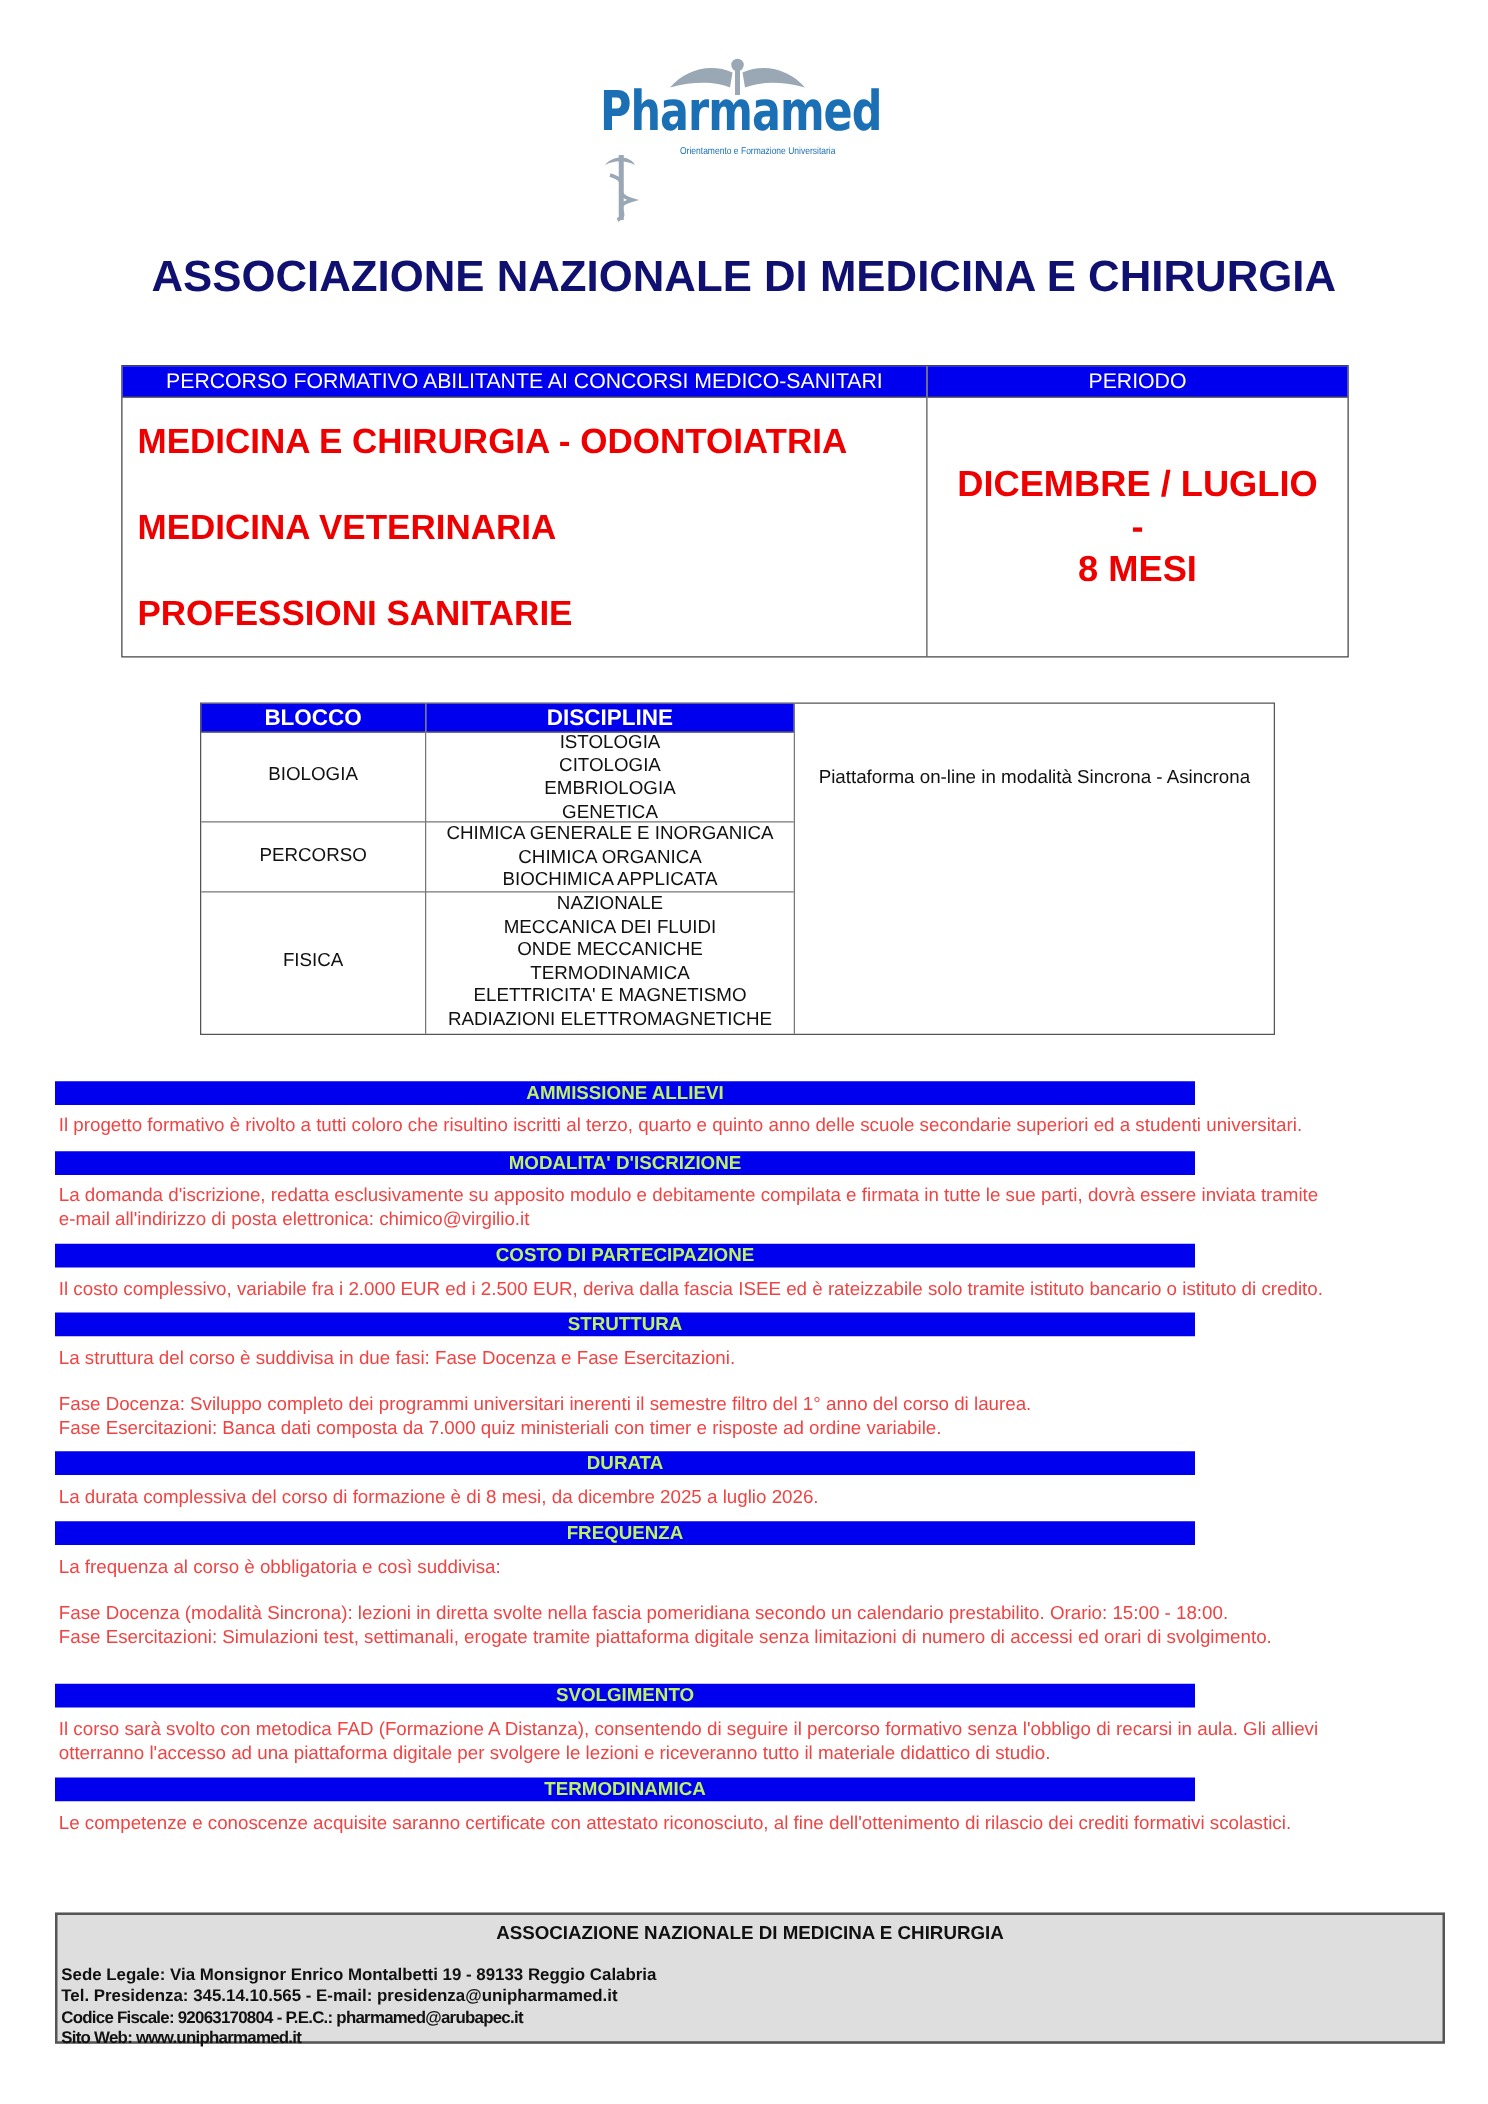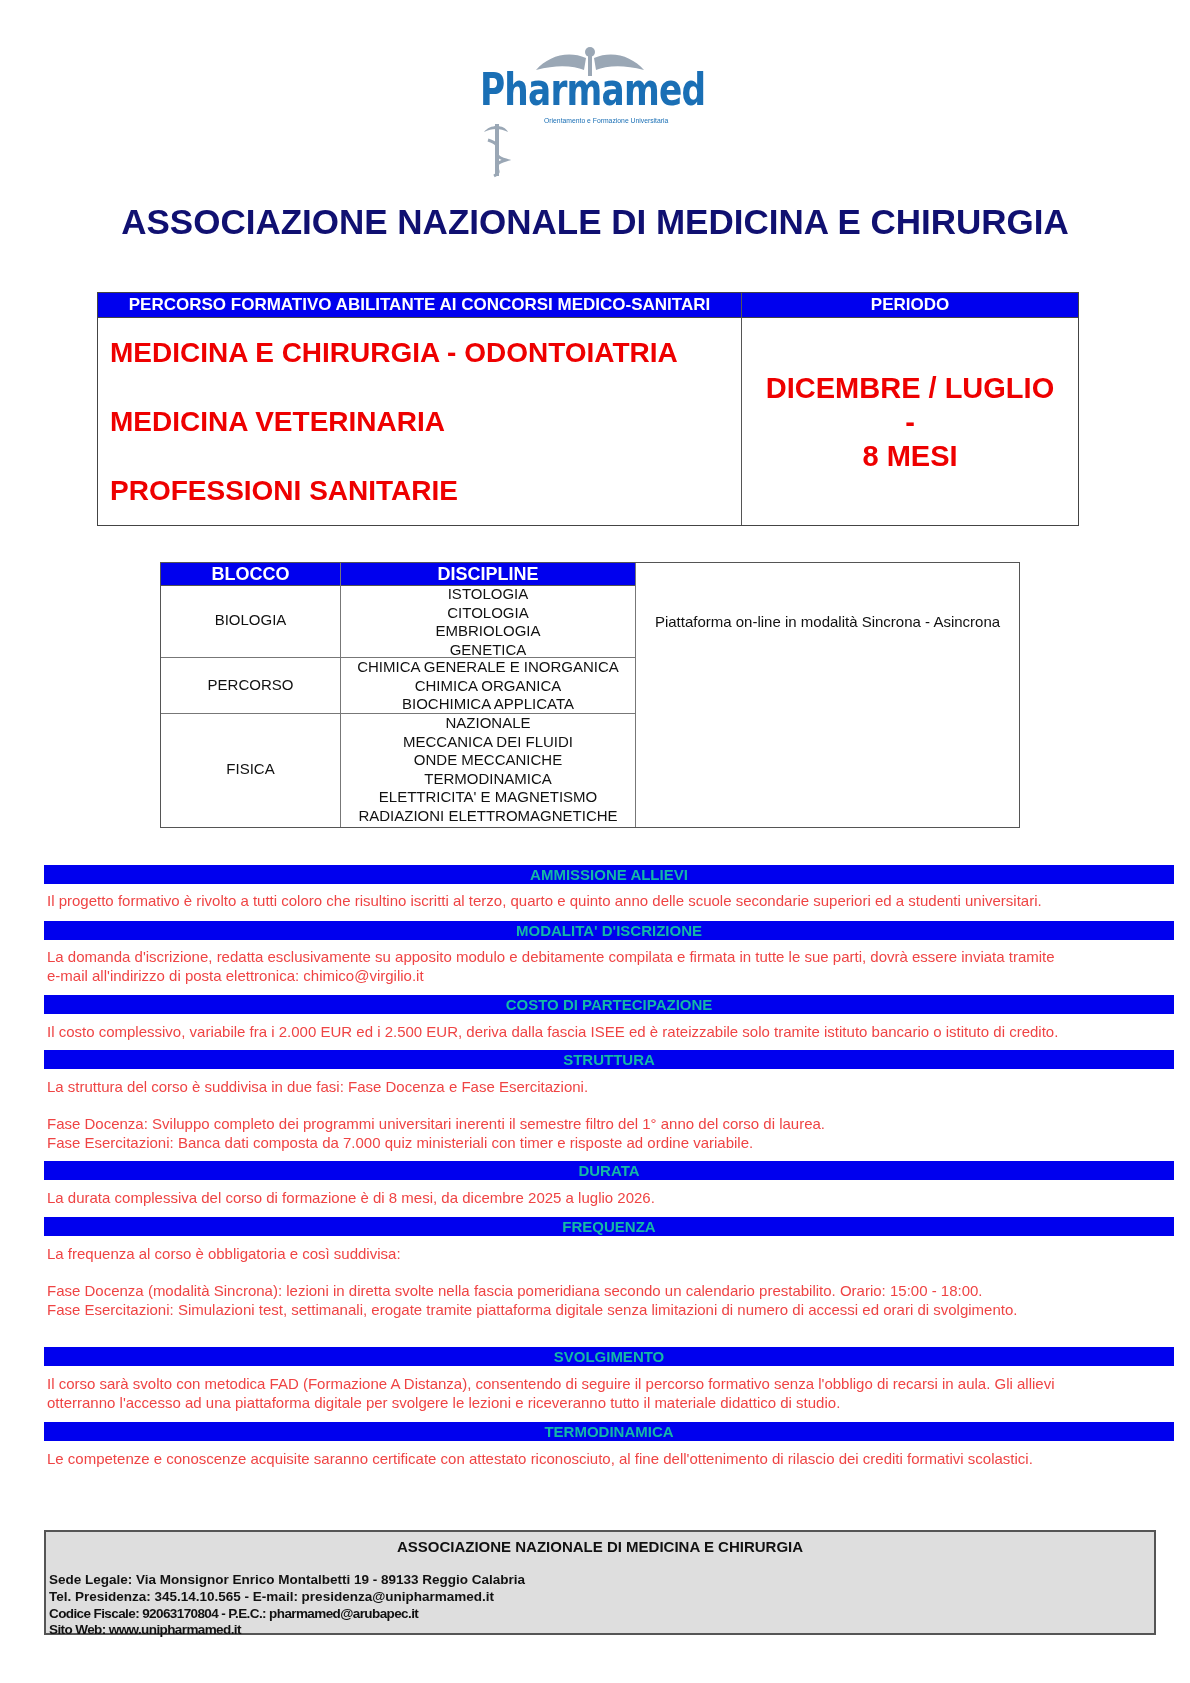--- a/index.html
+++ b/index.html
@@ -14,41 +14,41 @@
                transform: scaleX(0.78); transform-origin: left top; }
   .logo-sub { position: absolute; left: 66px; top: 76px; font-size: 8px; color: #1a6fb5;
               white-space: nowrap; transform: scaleX(0.85); transform-origin: left top; }
 
   
   .main-title { left: 0; width: 1190px; top: 202px; text-align: center; font-size: 35px;
                 font-weight: bold; color: #101071; letter-spacing: 0px; }
 
   
   .t1 { left: 97px; top: 292px; width: 982px; height: 234px; border: 1px solid #444; box-sizing: border-box; }
-  .t1 .hdr { position: absolute; top: 0; height: 24px; background: #0000ee; color: #fff; font-weight: bold;
+  .t1 .hdr { position: absolute; top: 0; height: 24px; background: #0000ee; color: #fff; font-weight: normal;
              font-size: 17px; line-height: 24px; text-align: center; border-bottom: 1px solid #444; }
   .t1 .h1 { left: 0; width: 643px; }
   .t1 .h2 { left: 644px; right: 0; }
   .t1 .vdiv { position: absolute; left: 643px; top: 0; bottom: 0; width: 1px; background: #555; }
   .t1 .course { position: absolute; left: 12px; font-size: 28px; font-weight: bold; color: #ee0000; white-space: nowrap; }
   .t1 .period { position: absolute; left: 644px; right: 0; top: 78px; text-align: center; color: #ee0000;
                 font-weight: bold; font-size: 29px; line-height: 34px; }
 
   
   .t2 { left: 160px; top: 562px; width: 860px; height: 266px; border: 1px solid #555; box-sizing: border-box; }
   .t2 .hdr { position: absolute; top: 0; height: 22px; background: #0000ee; color: #fff; font-weight: bold;
              font-size: 18px; line-height: 22px; text-align: center; border-bottom: 1px solid #555; }
   .t2 .vline { position: absolute; width: 1px; background: #777; top: 0; bottom: 0; }
   .t2 .hline { position: absolute; height: 1px; background: #777; left: 0; width: 474px; }
   .t2 .block { position: absolute; left: 0; width: 179px; text-align: center; font-size: 15px; }
   .t2 .disc { position: absolute; left: 180px; width: 294px; text-align: center; font-size: 15px; line-height: 18.5px; }
   .t2 .erog { position: absolute; left: 475px; right: 0; top: 50px; text-align: center; font-size: 15px; }
 
   
-  .sec-bar { left: 44px; width: 1130px; height: 19px; background: #0000ee; color: #14b8a6; font-weight: bold;
+  .sec-bar { left: 44px; width: 912px; height: 19px; background: #0000ee; color: #bef264; font-weight: bold;
              font-size: 15px; line-height: 19px; text-align: center; }
   .sec-text { left: 47px; width: 1108px; font-size: 15px; line-height: 18.5px; color: #ef4444; }
 
   
   .footer { left: 44px; top: 1530px; width: 1112px; height: 105px; background: #dedede;
             border: 2px solid #555; box-sizing: border-box; }
   .footer .ftitle { position: absolute; left: 0; right: 0; top: 6px; text-align: center; font-weight: bold; font-size: 15px; }
   .footer .fline { position: absolute; left: 3px; font-weight: bold; font-size: 13.5px; white-space: nowrap; }
   .footer .cond { letter-spacing: -0.6px; }
 </style>

